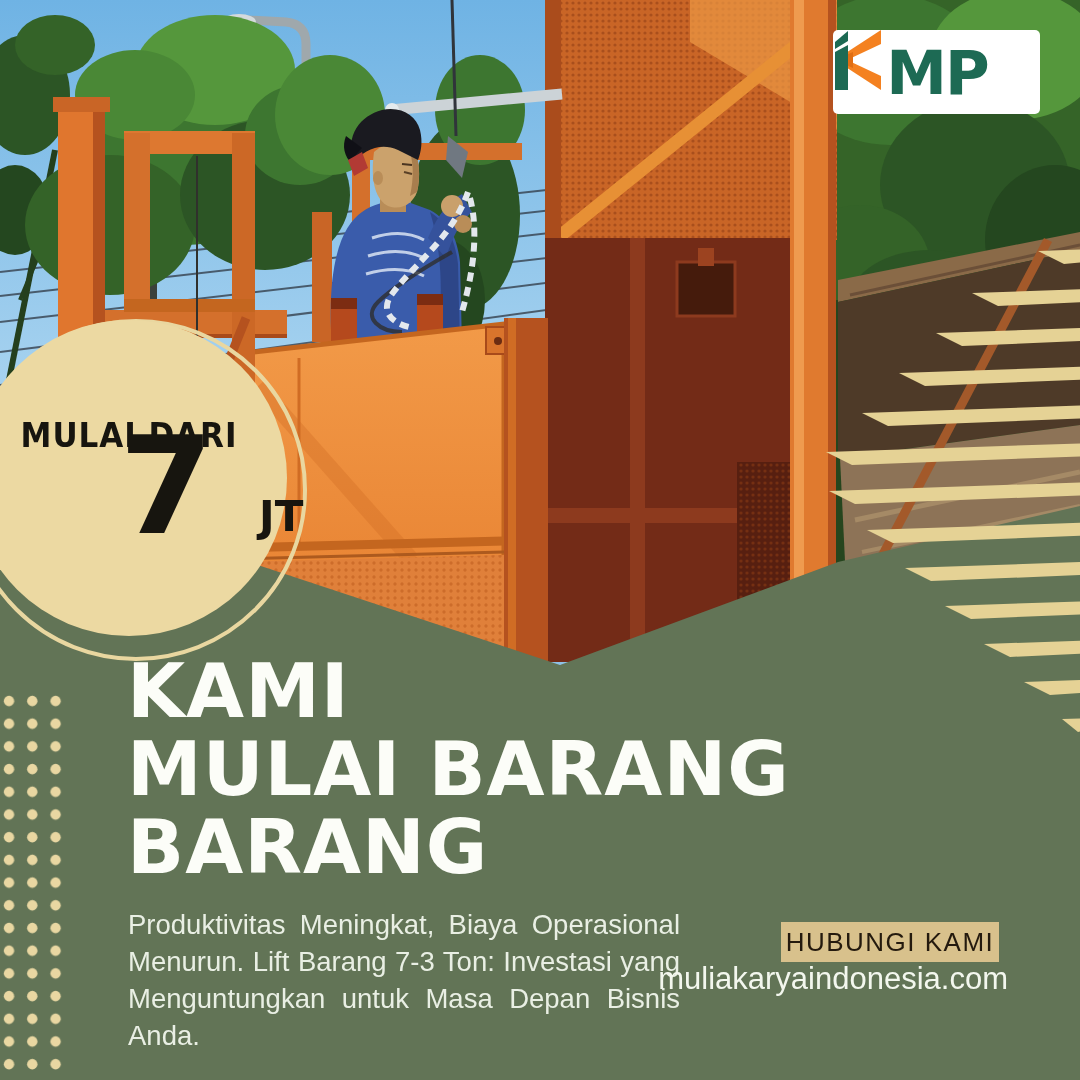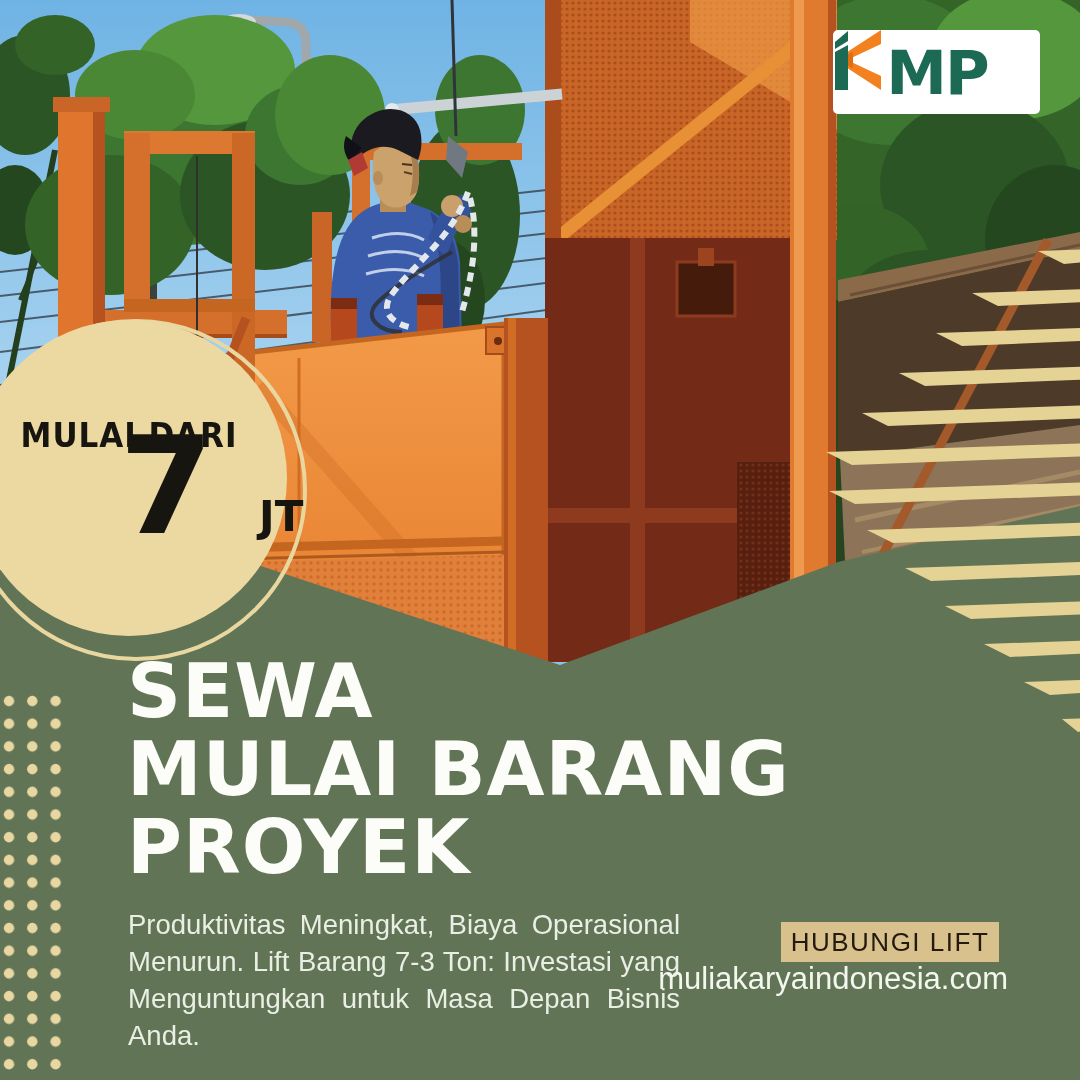--- a/index.html
+++ b/index.html
@@ -276,24 +276,24 @@
       </svg>
       <span class="logo-letter">P</span>
       <svg width="16" height="60" viewBox="0 0 16 60">
         <polygon points="2,22 15,15 15,60 2,60" fill="var(--logo-green)"></polygon>
         <polygon points="2,12 15,1 15,11 2,19" fill="var(--logo-green)"></polygon>
       </svg>
     </div>
   </div>
 
   <div class="headline">
-    <div>SEWA</div>
+    <div>KAMI</div>
     <div>MULAI BARANG</div>
-    <div>PROYEK</div>
+    <div>BARANG</div>
   </div>
   <div class="body-text">Produktivitas Meningkat, Biaya Operasional Menurun. Lift Barang 7-3 Ton: Investasi yang Menguntungkan untuk Masa Depan Bisnis Anda.</div>
 
   <div class="contact-button">
-    <span>HUBUNGI LIFT</span>
+    <span>HUBUNGI KAMI</span>
   </div>
   <div class="website">muliakaryaindonesia.com</div>
 
 </div>
 
 </body></html>

